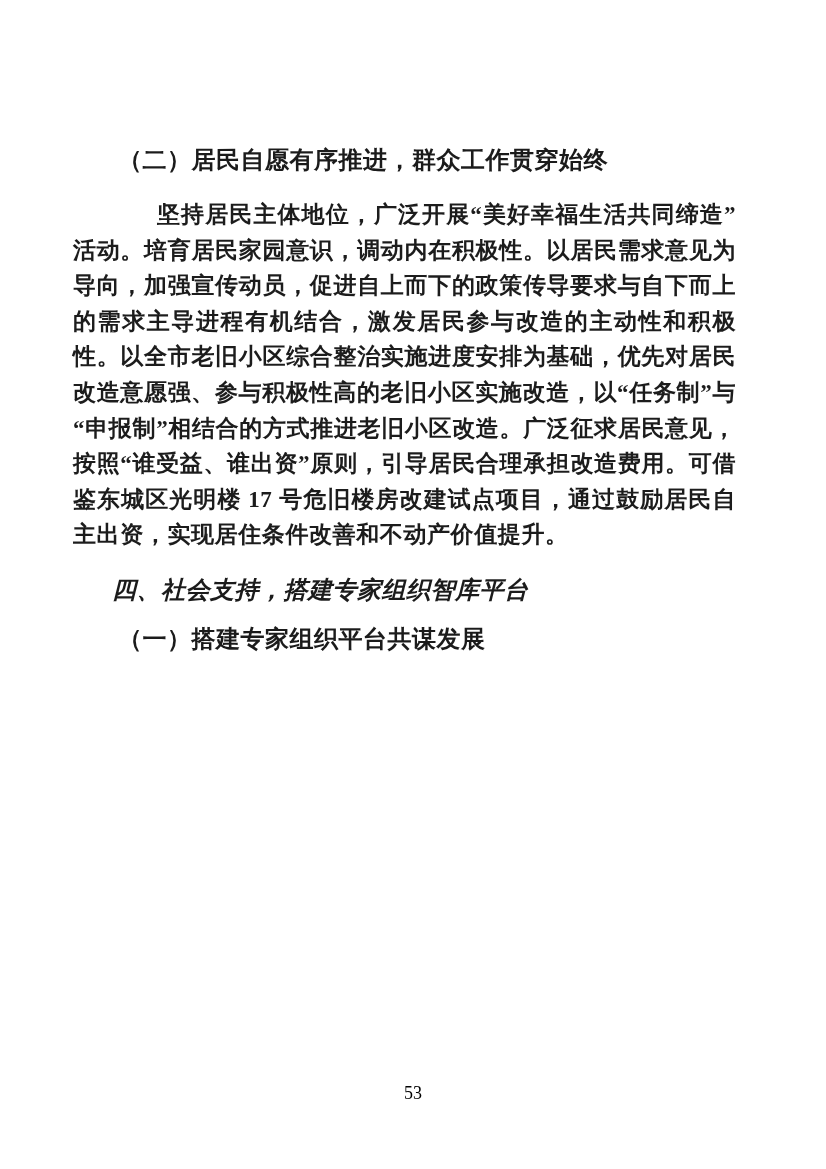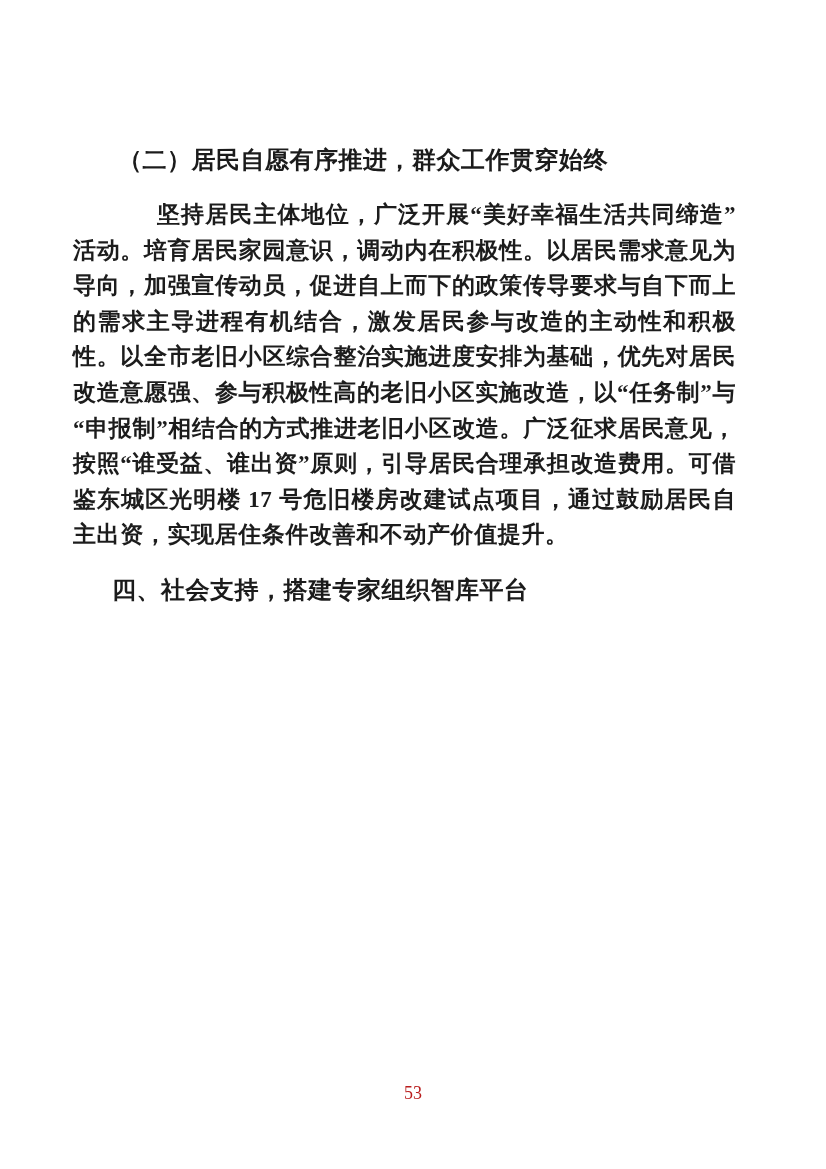--- a/index.html
+++ b/index.html
@@ -36,20 +36,21 @@
   
   .h-chapter {
     font-family: "Liberation Sans", "DejaVu Sans", sans-serif;
     font-weight: bold;
     font-size: 24px;
     line-height: 27px;
     margin: 23px 0 18px 0;
     text-indent: 39px;
     letter-spacing: 0.5px;
     white-space: nowrap;
+    font-style: italic;
   }
   .body-par {
     font-family: "Liberation Serif", "DejaVu Serif", serif;
     font-size: 23px;
     line-height: 35.6px;
     margin: 0;
     text-align: justify;
     text-justify: inter-character;
     text-indent: 84px;
     letter-spacing: 0.6px;
@@ -57,32 +58,33 @@
     font-weight: bold;
   }
   .page-number {
     position: absolute;
     left: 0;
     right: 0;
     top: 1083px;
     text-align: center;
     font-family: "Liberation Serif", "DejaVu Serif", serif;
     font-size: 18px;
-    color: #b91c1c;
+    color: #000000;
   }
 </style>
 </head>
 <body>
 
 <div class="page">
 
   <h3 class="h-sub">（二）居民自愿有序推进，群众工作贯穿始终</h3>
 
   <p class="body-par">坚持居民主体地位，广泛开展“美好幸福生活共同缔造”活动。培育居民家园意识，调动内在积极性。以居民需求意见为导向，加强宣传动员，促进自上而下的政策传导要求与自下而上的需求主导进程有机结合，激发居民参与改造的主动性和积极性。以全市老旧小区综合整治实施进度安排为基础，优先对居民改造意愿强、参与积极性高的老旧小区实施改造，以“任务制”与“申报制”相结合的方式推进老旧小区改造。广泛征求居民意见，按照“谁受益、谁出资”原则，引导居民合理承担改造费用。可借鉴东城区光明楼 17 号危旧楼房改建试点项目，通过鼓励居民自主出资，实现居住条件改善和不动产价值提升。</p>
 
   <h2 class="h-chapter">四、社会支持，搭建专家组织智库平台</h2>
 
 
+  <h3 class="h-sub second">（一）搭建专家组织平台共谋发展</h3>
 
 
   <div class="page-number">53</div>
 
 </div>
 
 </body></html>

